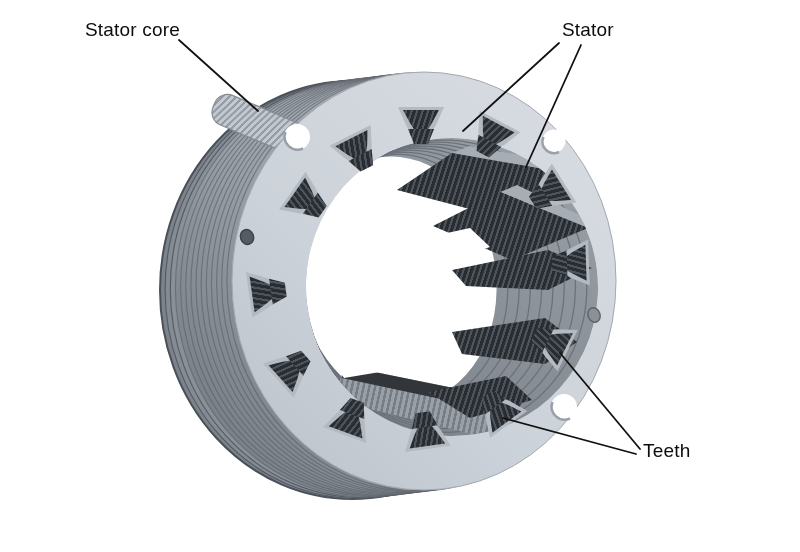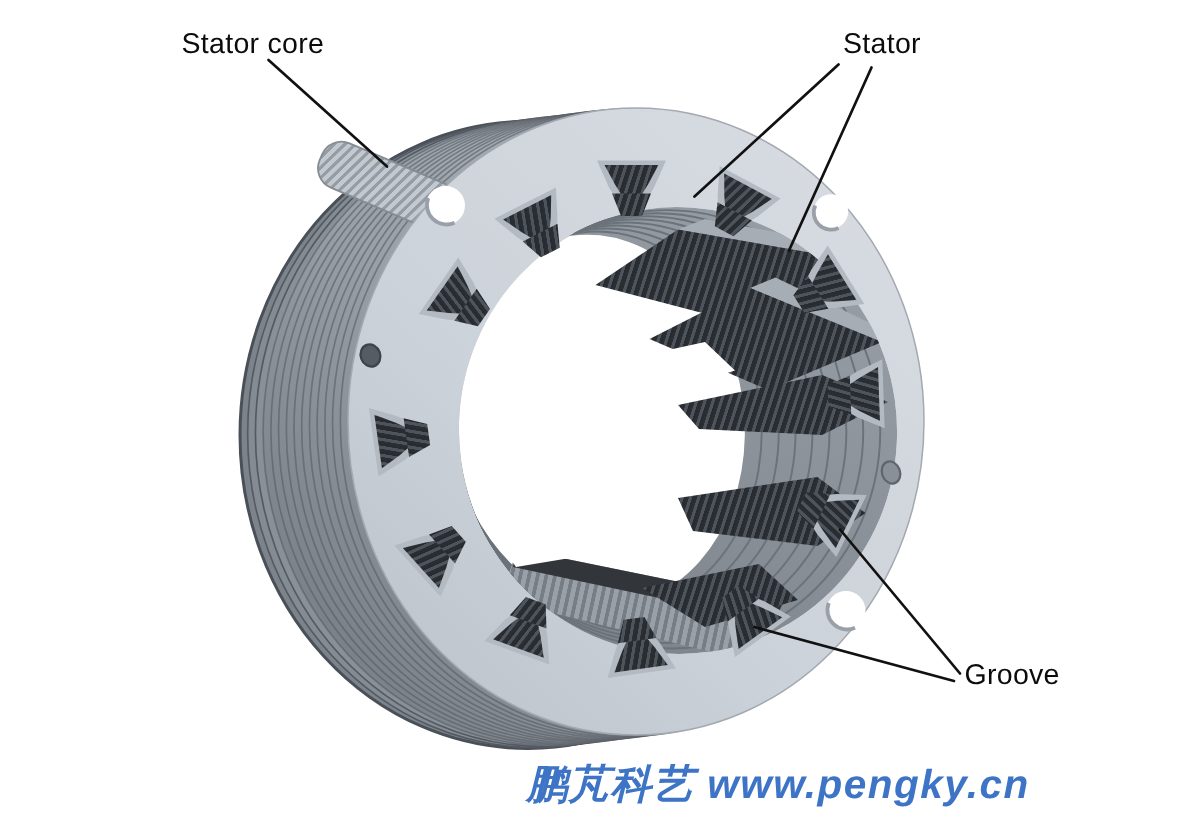--- a/index.html
+++ b/index.html
@@ -1,20 +1,20 @@
 <!DOCTYPE html>
 <html><head>
 <meta charset="utf-8">
 <style>
   html,body{margin:0;padding:0;background:#ffffff;}
   .page{position:relative;width:800px;height:552px;background:#ffffff;overflow:hidden;
         font-family:"Liberation Sans", sans-serif;}
   .callout{position:absolute;color:#0c0c0c;font-size:19px;font-weight:400;
            letter-spacing:0.2px;white-space:nowrap;}
-  .lbl-stator{left:85px;top:19px;margin-left:36px;}
+  .lbl-stator{left:85px;top:19px;}
   .lbl-teeth{left:562px;top:19px;}
   .lbl-groove{left:643px;top:440px;}
   .watermark{position:absolute;left:351px;top:505px;font-size:27px;font-weight:bold;
              font-style:italic;color:#3e74c6;letter-spacing:1px;white-space:nowrap;}
   svg{position:absolute;left:0;top:0;}
 </style>
 </head>
 <body>
 
 <div class="page">
@@ -202,17 +202,16 @@
       <line x1="179" y1="40" x2="258" y2="111"></line>
       <line x1="559" y1="43" x2="463" y2="131"></line>
       <line x1="581" y1="45" x2="526" y2="167"></line>
       <line x1="640" y1="449" x2="560" y2="353"></line>
       <line x1="636" y1="454" x2="503" y2="418"></line>
     </g>
   </svg>
 
   <div class="callout lbl-stator">Stator core</div>
   <div class="callout lbl-teeth">Stator</div>
-  <div class="callout lbl-groove">Groove</div>
-
-  <div class="watermark">鹏芃科艺 www.pengky.cn</div>
+  <div class="callout lbl-groove">Teeth</div>
+
 
 </div>
 
 </body></html>

